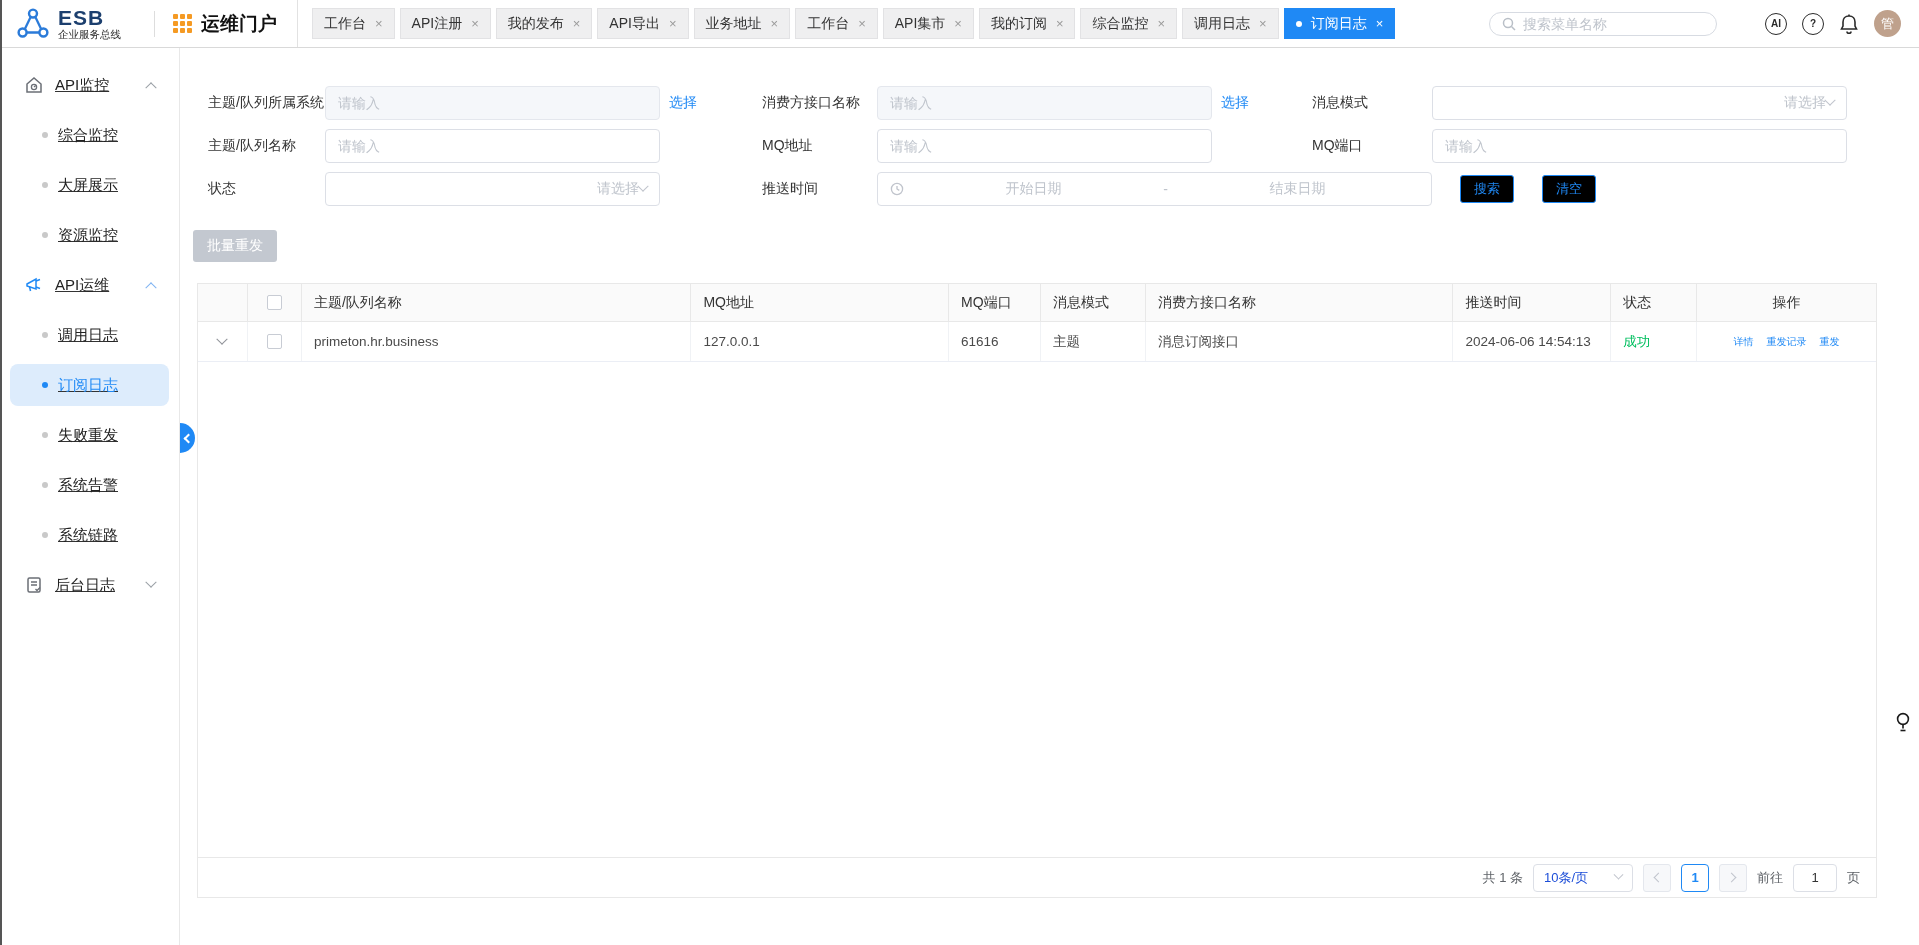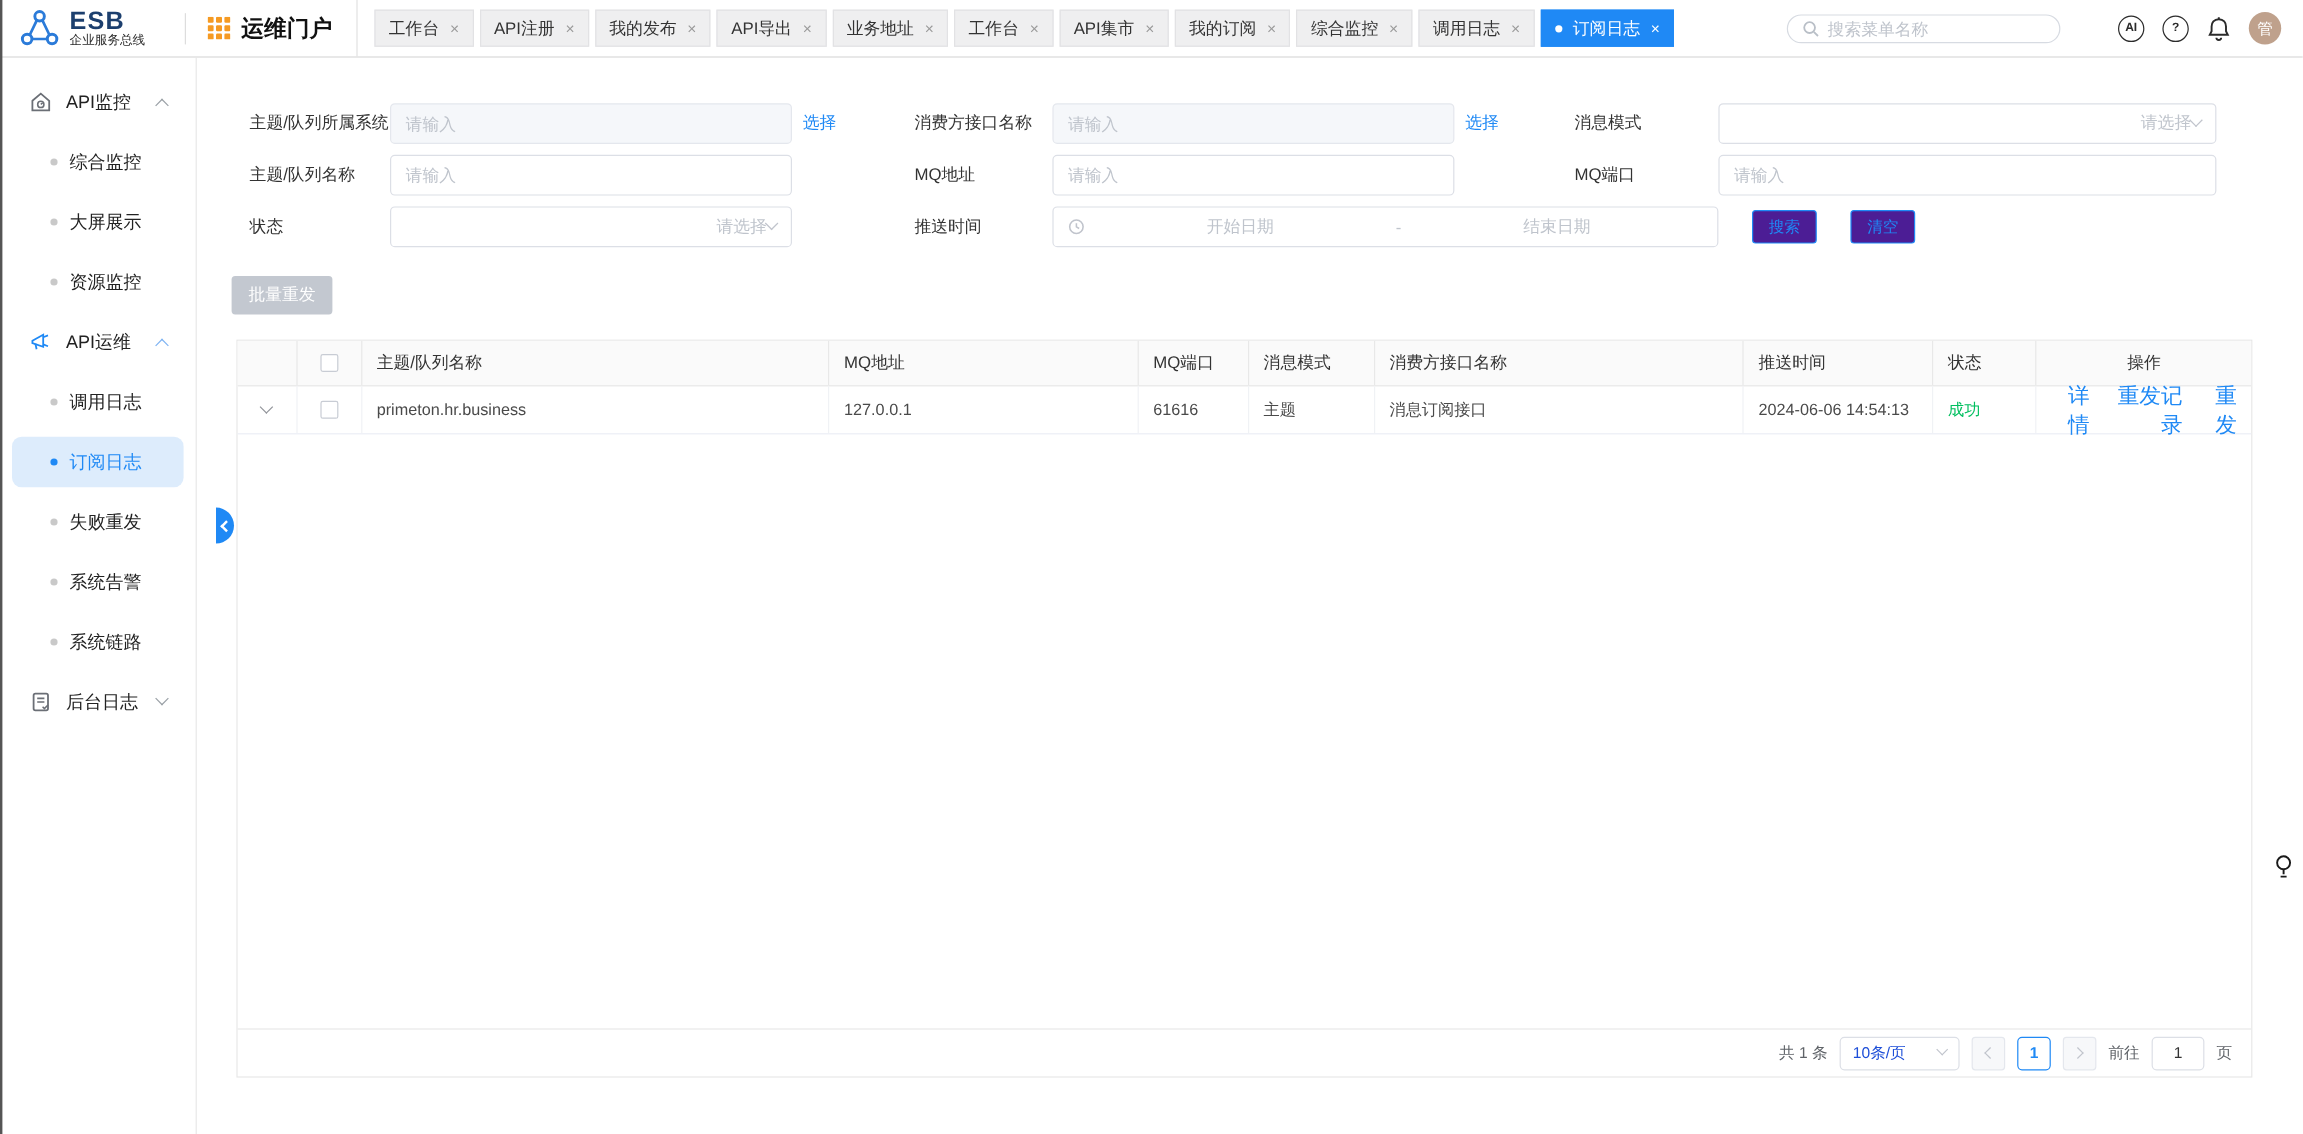--- a/index.html
+++ b/index.html
@@ -27,21 +27,21 @@
 
   .search-pill { flex:0 0 auto; width:228px; height:24px; border:1px solid #d7dbe2; border-radius:16px; display:flex; align-items:center; padding:0 12px; gap:7px; margin:0 48px 0 18px; }
   .search-pill input { border:none; outline:none; flex:1; font-size:14px; color:#333; background:transparent; }
   .search-pill input::placeholder { color:#bfc4cc; }
 
   .top-icons { flex:0 0 auto; display:flex; align-items:center; gap:15px; padding-right:18px; }
   .circ-icon { width:22px; height:22px; border:1.6px solid #2b2b2b; border-radius:50%; display:flex; align-items:center; justify-content:center; font-size:10px; font-weight:bold; color:#2b2b2b; }
   .avatar { width:27px; height:27px; border-radius:50%; background:#bfa18c; color:#fff; font-size:13px; display:flex; align-items:center; justify-content:center; }
 
   
-  .sidebar { position:absolute; top:48px; left:0; bottom:0; width:164px; background:#fff; border-right:1px solid #e8e8e8; padding-top:12px; z-index:40; }
+  .sidebar { position:absolute; top:48px; left:0; bottom:0; width:180px; background:#fff; border-right:1px solid #e8e8e8; padding-top:12px; z-index:40;text-decoration:underline; }
   .m-sec { height:50px; display:flex; align-items:center; padding:0 24px 0 25px; font-size:15px; color:#222; cursor:default; }
   .m-sec .sec-label { margin-left:12px; }
   .m-sec .chev { margin-left:auto; }
   .m-sub { height:50px; display:flex; align-items:center; padding-left:42px; font-size:15px; color:#222; cursor:default; }
   .bullet { width:6px; height:6px; border-radius:50%; background:#c9c9c9; margin-right:10px; flex:0 0 auto; }
   .m-sub.active { height:42px; margin:4px 10px; padding-left:32px; background:#ddecfc; border-radius:8px; color:#1f89f5; }
   .m-sub.active .bullet { background:#1f89f5; }
   .chev { width:8px; height:8px; border-right:1.6px solid #9aa0a6; border-bottom:1.6px solid #9aa0a6; display:inline-block; }
   .chev.up { transform:rotate(-135deg) translate(-2px,-2px); }
   .chev.down { transform:rotate(45deg) translate(-2px,-2px); }
@@ -55,39 +55,39 @@
   .flabel { font-size:14px; color:#333; }
   .ctrl { height:34px; border:1px solid #dcdfe6; border-radius:4px; background:#fff; display:flex; align-items:center; padding:0 12px; font-size:14px; }
   .ctrl input { border:none; outline:none; width:100%; font-size:14px; background:transparent; color:#333; }
   .ctrl input::placeholder, .placeholder { color:#bfc4cc; }
   .ctrl.disabled { background:#f5f7fa; border-color:#e4e7ed; }
   .ctrl.select { justify-content:flex-end; }
   .link { color:#1f89f5; font-size:14px; cursor:pointer; }
   .daterange { gap:8px; }
   .daterange .dr-start, .daterange .dr-end { flex:1; text-align:center; }
   .dr-sep { color:#bfc4cc; }
-  .btn-outline { height:28px; padding:0 13px; background:#4c1d95; border:1px solid #1f89f5; color:#1f89f5; border-radius:3px; font-size:13px; display:flex; align-items:center; justify-content:center; cursor:pointer; }
+  .btn-outline { height:28px; padding:0 13px; background:#000000; border:1px solid #1f89f5; color:#1f89f5; border-radius:3px; font-size:13px; display:flex; align-items:center; justify-content:center; cursor:pointer; }
   .btn-batch { position:absolute; left:12px; top:182px; width:84px; height:32px; background:#c3c8d0; color:#fff; border:none; border-radius:3px; font-size:14px; cursor:not-allowed; }
 
   
   .card { position:absolute; left:16px; top:235px; width:1680px; height:615px; border:1px solid #e8e8e8; background:#fff; }
   .thead { display:flex; height:38px; background:#fafafa; border-bottom:1px solid #e8e8e8; }
   .thead .cell { font-size:14px; color:#333; display:flex; align-items:center; padding:0 12px; border-right:1px solid #e8e8e8; }
   .thead .cell:last-child { border-right:none; }
   .trow { display:flex; height:40px; border-bottom:1px solid #ebeef5; }
   .trow .cell { font-size:13.5px; color:#4a4a4a; display:flex; align-items:center; padding:0 12px; border-right:1px solid #f0f2f5;text-align:right; }
   .trow .cell:last-child { border-right:none; }
   .c0{width:50px;justify-content:center;} .c1{width:54px;justify-content:center;}
   .c2{width:390px;} .c3{width:258px;} .c4{width:92px;} .c5{width:105px;}
   .c6{width:308px;} .c7{width:158px;} .c8{width:86px;} .c9{width:179px;justify-content:center;}
   .checkbox { width:15px; height:15px; border:1px solid #c8ccd4; border-radius:2px; background:#fff; }
   .row-chev { width:8px; height:8px; border-right:1.4px solid #909399; border-bottom:1.4px solid #909399; transform:rotate(45deg) translate(-2px,-2px); }
   .status-ok { color:#00bf5f; }
   .actions { display:flex; gap:13px; }
-  .actions .link { font-size:18px; }
+  .actions .link { font-size:10px; }
 
   
   .pagination { position:absolute; left:0; right:0; bottom:0; height:40px; border-top:1px solid #e8e8e8; display:flex; align-items:center; justify-content:flex-end; gap:10px; padding-right:16px; font-size:13px; color:#5f6368; }
   .pg-select { width:100px; height:28px; border:1px solid #dcdfe6; border-radius:4px; display:flex; align-items:center; justify-content:space-between; padding:0 10px; color:#1d4ed8; }
   .pg-select .chev { border-color:#c0c4cc; width:7px; height:7px; }
   .pg-btn { width:28px; height:28px; border:1px solid #e4e7ed; background:#f7f8fa; border-radius:3px; display:flex; align-items:center; justify-content:center; }
   .pg-arrow { width:7px; height:7px; border-left:1.6px solid #c0c4cc; border-bottom:1.6px solid #c0c4cc; }
   .pg-arrow.prev { transform:rotate(45deg); margin-left:3px; }
   .pg-arrow.next { transform:rotate(-135deg); margin-right:3px; }
   .pg-current { width:28px; height:28px; border:1px solid #1f89f5; color:#1f89f5; font-weight:bold; background:#fff; border-radius:4px; display:flex; align-items:center; justify-content:center; }

